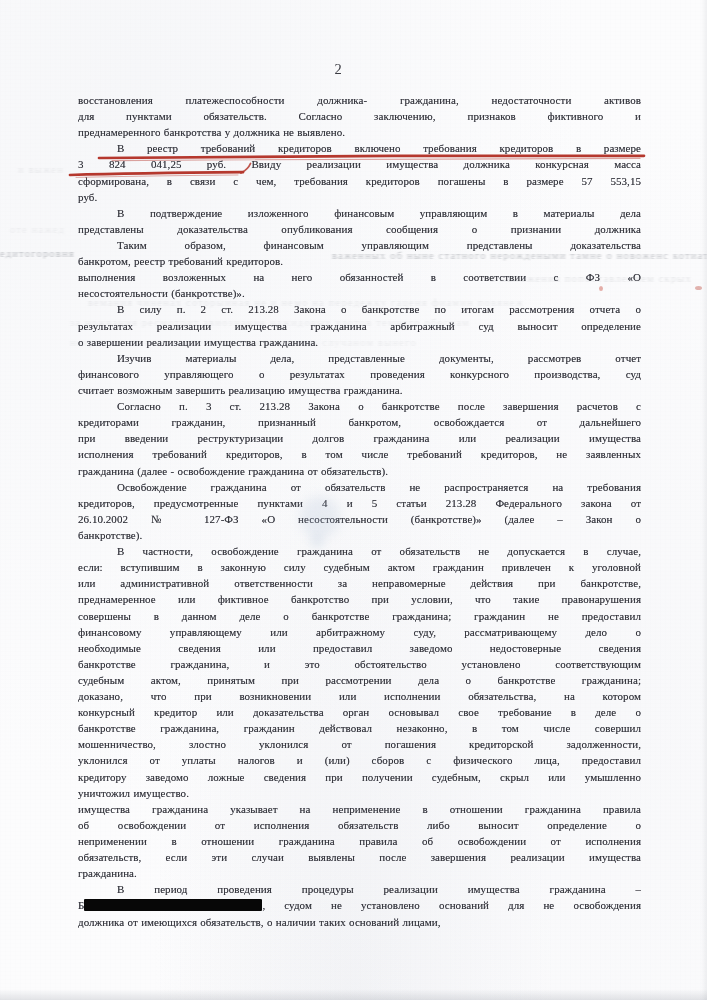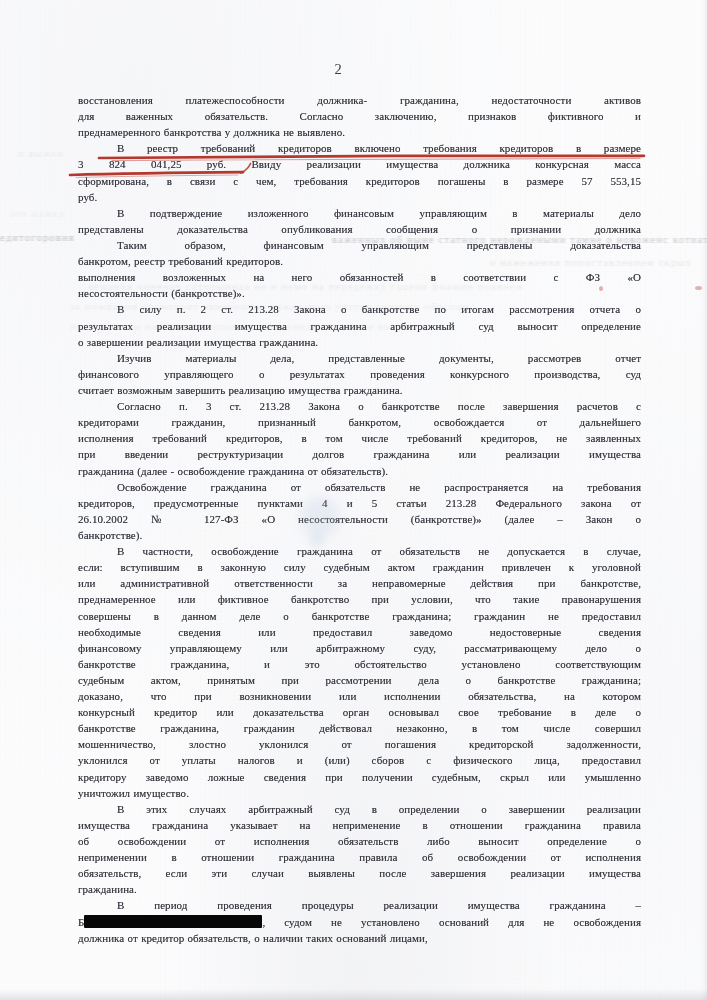--- a/index.html
+++ b/index.html
@@ -33,21 +33,21 @@
   .line.ind{padding-left:39px;}
   .line.plast{text-align-last:left;}
   .redact{
     display:inline-block;height:12.5px;background:#070707;
     vertical-align:-2px;border-radius:1px;
   }
   .annot-svg{position:absolute;left:0;top:0;pointer-events:none;}
   .bleed{
     position:absolute;white-space:nowrap;overflow:hidden;
     font-size:10.5px;color:#8b8f96;letter-spacing:1.2px;
-    filter:blur(.8px);transform:scaleY(.92);
+    filter:blur(.8px);transform:scaleY(.92);margin-top:16px;
   }
   .speck{position:absolute;border-radius:50%;}
   .edge-bottom{
     position:absolute;left:0;bottom:0;width:707px;height:11px;
     background:linear-gradient(to bottom, rgba(0,0,0,0), rgba(120,126,138,.20));
   }
   .edge-right{
     position:absolute;right:0;top:0;width:6px;height:1000px;
     background:linear-gradient(to right, rgba(0,0,0,0), rgba(130,135,146,.10));
   }
@@ -62,72 +62,71 @@
 <body>
 
 <div class="page">
 
   <div class="grain"></div>
 
   <div class="pagenum">2</div>
 
   <div class="text-block" style="color: rgb(51, 52, 59);">
       <div class="line">восстановления платежеспособности должника- гражданина, недостаточности активов</div>
-      <div class="line">для важенных обязательств. Согласно заключению, признаков фиктивного и</div>
+      <div class="line">для пунктами обязательств. Согласно заключению, признаков фиктивного и</div>
       <div class="line plast">преднамеренного банкротства у должника не выявлено.</div>
       <div class="line ind">В реестр требований кредиторов включено требования кредиторов в размере</div>
       <div class="line">3 824 041,25 руб. Ввиду реализации имущества должника конкурсная масса</div>
       <div class="line">сформирована, в связи с чем, требования кредиторов погашены в размере 57 553,15</div>
       <div class="line plast">руб.</div>
-      <div class="line ind">В подтверждение изложенного финансовым управляющим в материалы дело</div>
+      <div class="line ind">В подтверждение изложенного финансовым управляющим в материалы дела</div>
       <div class="line">представлены доказательства опубликования сообщения о признании должника</div>
       <div class="line ind">Таким образом, финансовым управляющим представлены доказательства</div>
       <div class="line plast">банкротом, реестр требований кредиторов.</div>
       <div class="line">выполнения возложенных на него обязанностей в соответствии с ФЗ «О</div>
       <div class="line plast">несостоятельности (банкротстве)».</div>
       <div class="line ind">В силу п. 2 ст. 213.28 Закона о банкротстве по итогам рассмотрения отчета о</div>
       <div class="line">результатах реализации имущества гражданина арбитражный суд выносит определение</div>
       <div class="line plast">о завершении реализации имущества гражданина.</div>
       <div class="line ind">Изучив материалы дела, представленные документы, рассмотрев отчет</div>
       <div class="line">финансового управляющего о результатах проведения конкурсного производства, суд</div>
       <div class="line plast">считает возможным завершить реализацию имущества гражданина.</div>
       <div class="line ind">Согласно п. 3 ст. 213.28 Закона о банкротстве после завершения расчетов с</div>
       <div class="line">кредиторами гражданин, признанный банкротом, освобождается от дальнейшего</div>
+      <div class="line">при введении реструктуризации долгов гражданина или реализации имущества</div>
       <div class="line">исполнения требований кредиторов, в том числе требований кредиторов, не заявленных</div>
-      <div class="line">при введении реструктуризации долгов гражданина или реализации имущества</div>
       <div class="line plast">гражданина (далее - освобождение гражданина от обязательств).</div>
       <div class="line ind">Освобождение гражданина от обязательств не распространяется на требования</div>
       <div class="line">кредиторов, предусмотренные пунктами 4 и 5 статьи 213.28 Федерального закона от</div>
       <div class="line">26.10.2002 № 127-ФЗ «О несостоятельности (банкротстве)» (далее – Закон о</div>
       <div class="line plast">банкротстве).</div>
       <div class="line ind">В частности, освобождение гражданина от обязательств не допускается в случае,</div>
       <div class="line">если: вступившим в законную силу судебным актом гражданин привлечен к уголовной</div>
       <div class="line">или административной ответственности за неправомерные действия при банкротстве,</div>
       <div class="line">преднамеренное или фиктивное банкротство при условии, что такие правонарушения</div>
       <div class="line">совершены в данном деле о банкротстве гражданина; гражданин не предоставил</div>
+      <div class="line">финансовому управляющему или арбитражному суду, рассматривающему дело о</div>
       <div class="line">необходимые сведения или предоставил заведомо недостоверные сведения</div>
-      <div class="line">финансовому управляющему или арбитражному суду, рассматривающему дело о</div>
       <div class="line">банкротстве гражданина, и это обстоятельство установлено соответствующим</div>
       <div class="line">судебным актом, принятым при рассмотрении дела о банкротстве гражданина;</div>
       <div class="line">доказано, что при возникновении или исполнении обязательства, на котором</div>
       <div class="line">конкурсный кредитор или доказательства орган основывал свое требование в деле о</div>
       <div class="line">банкротстве гражданина, гражданин действовал незаконно, в том числе совершил</div>
       <div class="line">мошенничество, злостно уклонился от погашения кредиторской задолженности,</div>
       <div class="line">уклонился от уплаты налогов и (или) сборов с физического лица, предоставил</div>
       <div class="line">кредитору заведомо ложные сведения при получении судебным, скрыл или умышленно</div>
       <div class="line plast">уничтожил имущество.</div>
-      <div class="line ind">В этих случаях арбитражный суд в определении о завершении реализации</div>
       <div class="line">имущества гражданина указывает на неприменение в отношении гражданина правила</div>
       <div class="line">об освобождении от исполнения обязательств либо выносит определение о</div>
       <div class="line">неприменении в отношении гражданина правила об освобождении от исполнения</div>
       <div class="line">обязательств, если эти случаи выявлены после завершения реализации имущества</div>
       <div class="line plast">гражданина.</div>
       <div class="line ind">В период проведения процедуры реализации имущества гражданина –</div>
       <div class="line">Б<span class="redact" style="width: 178px; background: rgb(7, 7, 7);"></span>, судом не установлено оснований для не освобождения</div>
-      <div class="line plast">должника от кредитор обязательств, о наличии таких оснований лицами,</div>
+      <div class="line plast">должника от имеющихся обязательств, о наличии таких оснований лицами,</div>
     </div>
 
   <svg class="annot-svg" width="707" height="1000" viewBox="0 0 707 1000">
     <path class="ul-stroke" d="M99 158 C 250 156.2, 480 155.2, 644 155.8" fill="none" stroke-width="2.7" stroke-linecap="round" style="stroke:var(--annot,#b5382e)"></path>
     <path class="ul-stroke" d="M112 160.6 C 300 159.2, 500 158.2, 640 158.4" fill="none" stroke-width="1.1" opacity="0.45" stroke-linecap="round" style="stroke:var(--annot,#b5382e)"></path>
     <path class="ul-stroke" d="M70 175 C 120 173.6, 200 172.6, 243 172.2" fill="none" stroke-width="2.7" stroke-linecap="round" style="stroke:var(--annot,#b5382e)"></path>
     <path class="ul-stroke" d="M241 173 C 246 170.5, 249 167, 250.5 163.5" fill="none" stroke-width="1.8" opacity="0.85" stroke-linecap="round" style="stroke:var(--annot,#b5382e)"></path>
     <path class="ul-stroke" d="M76 177.4 C 130 176.2, 190 175.4, 238 175" fill="none" stroke-width="1" opacity="0.4" stroke-linecap="round" style="stroke:var(--annot,#b5382e)"></path>
   </svg>
 

